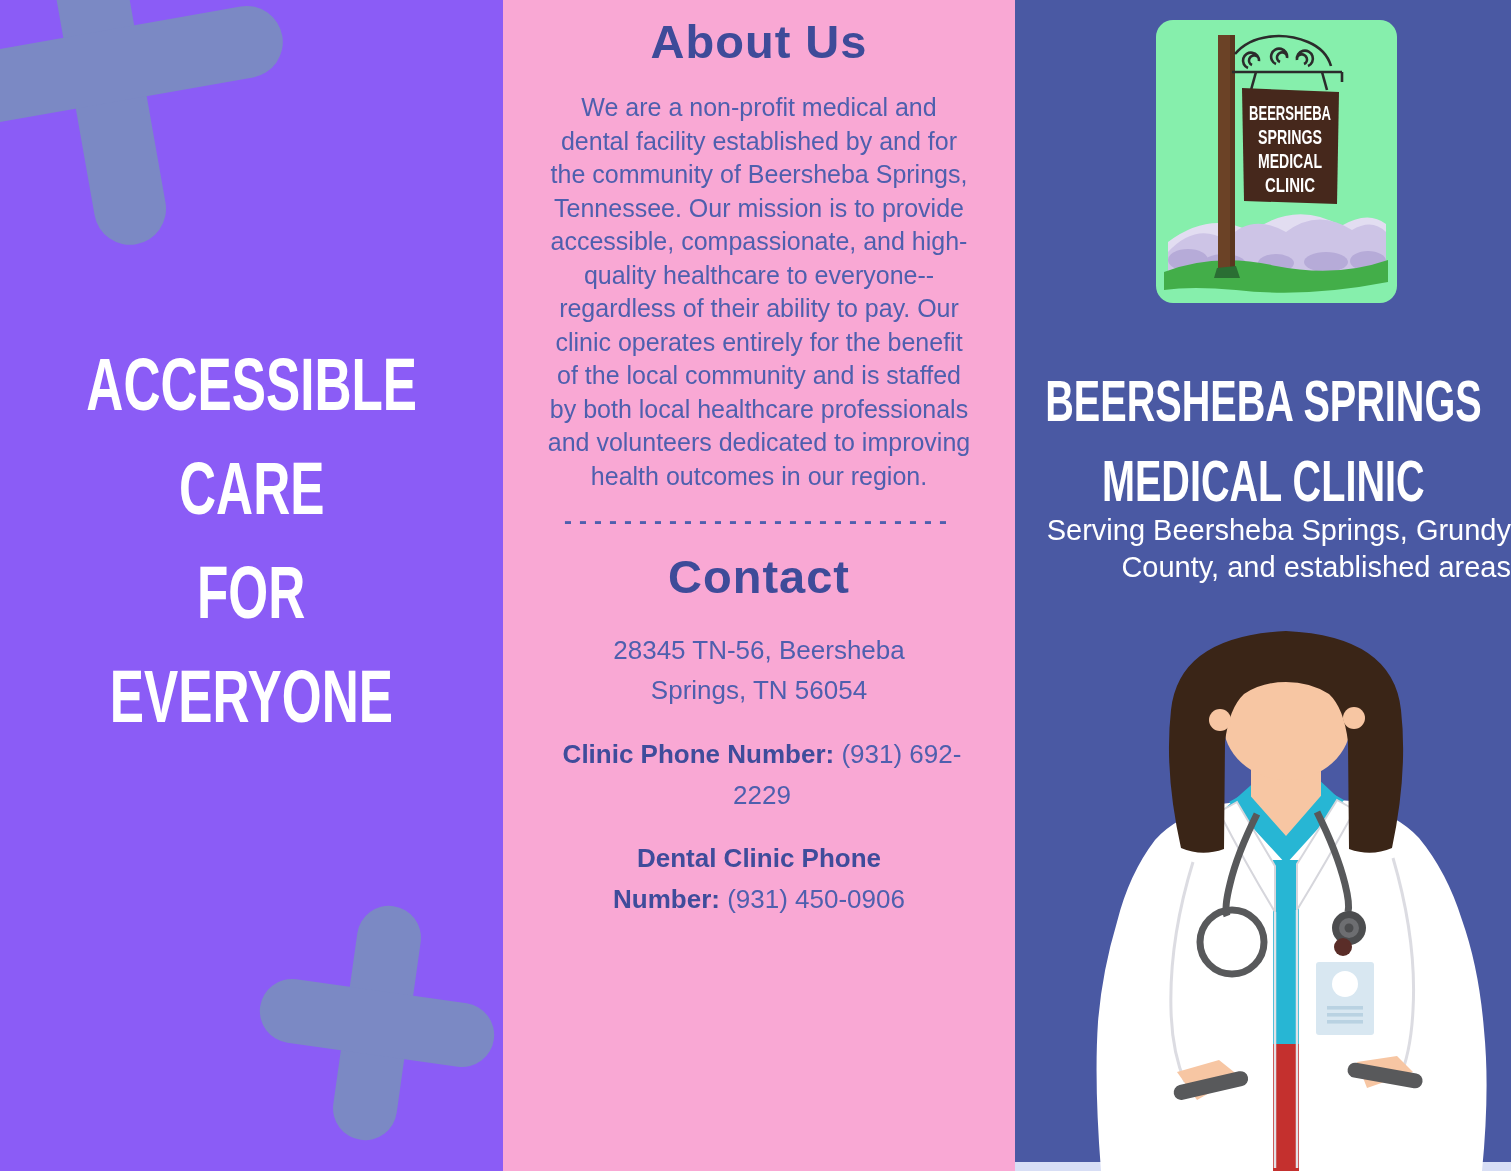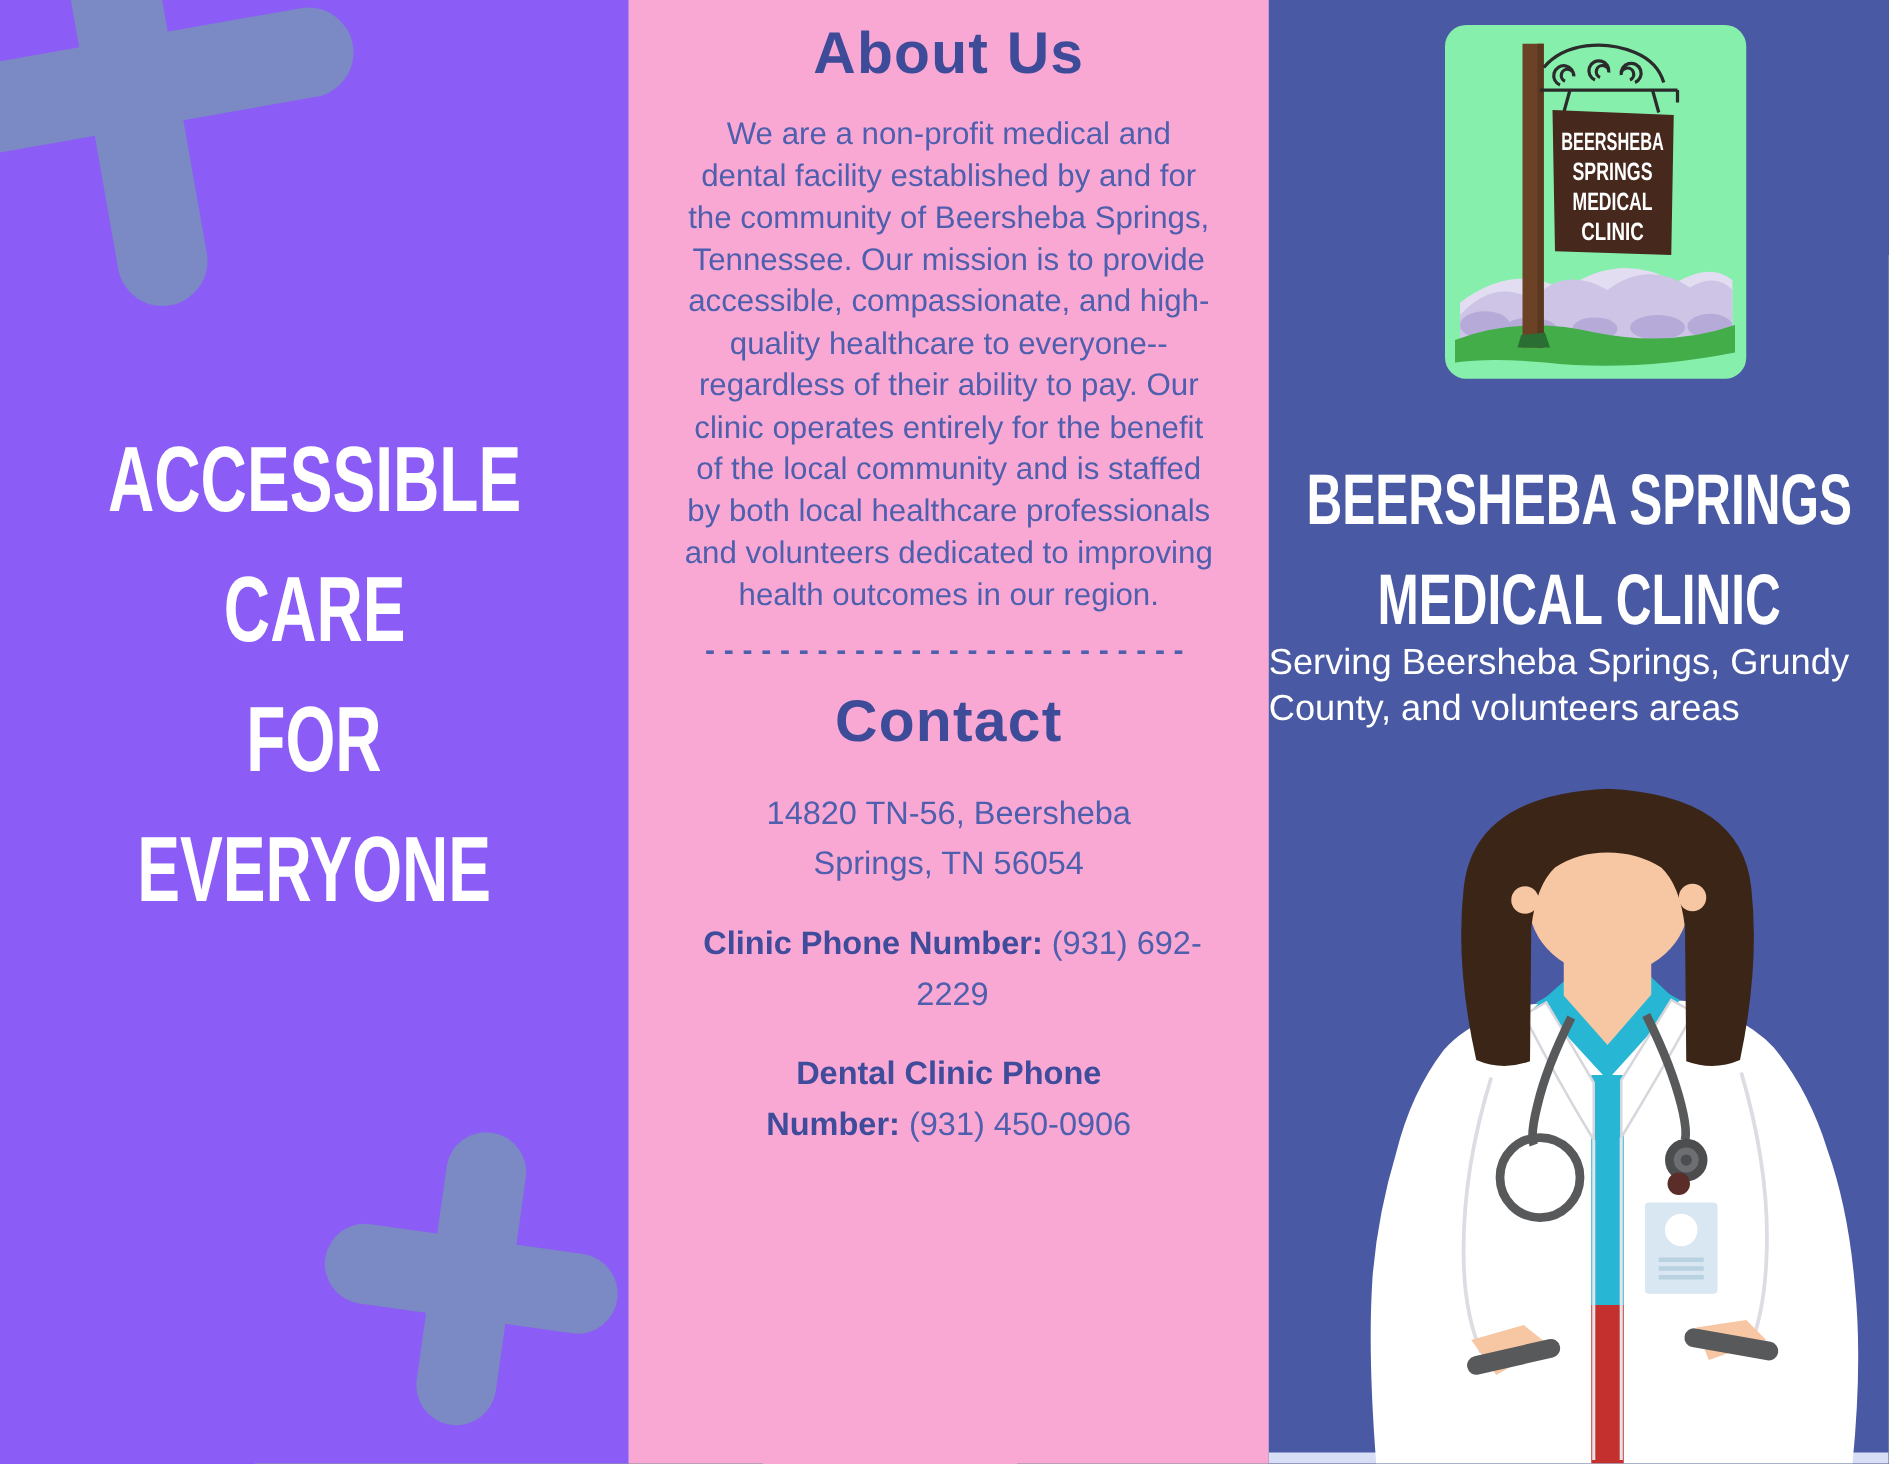--- a/index.html
+++ b/index.html
@@ -56,21 +56,21 @@
   .phone-block.dental { width:350px; margin-top:22px; }
   .phone-label { font-weight:bold; color:#3f4c9b; }
   
   .logo-box {
     position:absolute; left:141px; top:20px; width:241px; height:283px;
     background:#86efac; border-radius:17px; z-index:2;
   }
   .rp-title { position:absolute; left:0; top:337px; width:100%; text-align:center; z-index:2;margin-top:24px; }
   .rp-title .line { height:80px; line-height:80px; font-size:44px; }
   .rp-subtitle {
-    position:absolute; left:0; top:512px; width:100%; text-align:left; z-index:2;
+    position:absolute; left:0; top:512px; width:100%; text-align:right; z-index:2;
     color:#fff; font-size:29px; line-height:37px;
   }
   .doctor { position:absolute; left:46px; top:610px; width:450px; height:561px; z-index:3; }
   .sign-text { font-family:"Liberation Sans", sans-serif; font-weight:bold; fill:#fff; }
 </style>
 </head>
 <body>
 
 <div class="page">
 
@@ -91,21 +91,21 @@
     </div>
   </div>
 
   <div class="panel-mid">
     <div class="mid-inner">
       <div class="h-script about-heading">About Us</div>
       <div class="about-body">We are a non-profit medical and dental facility established by and for the community of Beersheba Springs, Tennessee. Our mission is to provide accessible, compassionate, and high-quality healthcare to everyone--regardless of their ability to pay. Our clinic operates entirely for the benefit of the local community and is staffed by both local healthcare professionals and volunteers dedicated to improving health outcomes in our region.</div>
       <div class="divider">--------------------------</div>
       <div class="h-script contact-heading">Contact</div>
       <div class="address">
-        <div>14820 TN-56, Beersheba</div>
+        <div>28345 TN-56, Beersheba</div>
         <div>Springs, TN 56054</div>
       </div>
       <div class="phone-block"><span class="phone-label">Clinic Phone Number:</span><span> (931) 692-2229</span></div>
       <div class="phone-block dental"><span class="phone-label">Dental Clinic Phone Number:</span><span> (931) 450-0906</span></div>
     </div>
   </div>
 
   <div class="panel-right">
     <div class="bottom-strip"></div>
 
@@ -149,21 +149,21 @@
         </g>
       </svg>
     </div>
 
     <div class="rp-title">
       <div class="line"><span class="cond">BEERSHEBA SPRINGS</span></div>
       <div class="line"><span class="cond">MEDICAL CLINIC</span></div>
     </div>
     <div class="rp-subtitle">
       <div>Serving Beersheba Springs, Grundy</div>
-      <div>County, and volunteers areas</div>
+      <div>County, and established areas</div>
     </div>
 
     <svg class="doctor" viewBox="0 0 450 561">
 
       <path d="M225,186 L160,194 Q115,206 94,230 Q68,264 56,312 Q41,362 37,412 Q33,472 40,561 L421,561 Q429,480 423,420 Q418,358 401,310 Q386,262 358,228 Q336,204 290,191 Z" fill="#ffffff"></path>
       <path d="M132,252 Q108,330 110,400 Q111,442 124,472" stroke="#dcdce2" stroke-width="3" fill="none"></path>
       <path d="M332,248 Q356,330 352,400 Q350,442 338,470" stroke="#dcdce2" stroke-width="3" fill="none"></path>
 
       <path d="M162,200 L198,168 L214,204 Z" fill="#27b6d4"></path>
       <path d="M288,198 L254,166 L238,202 Z" fill="#27b6d4"></path>

